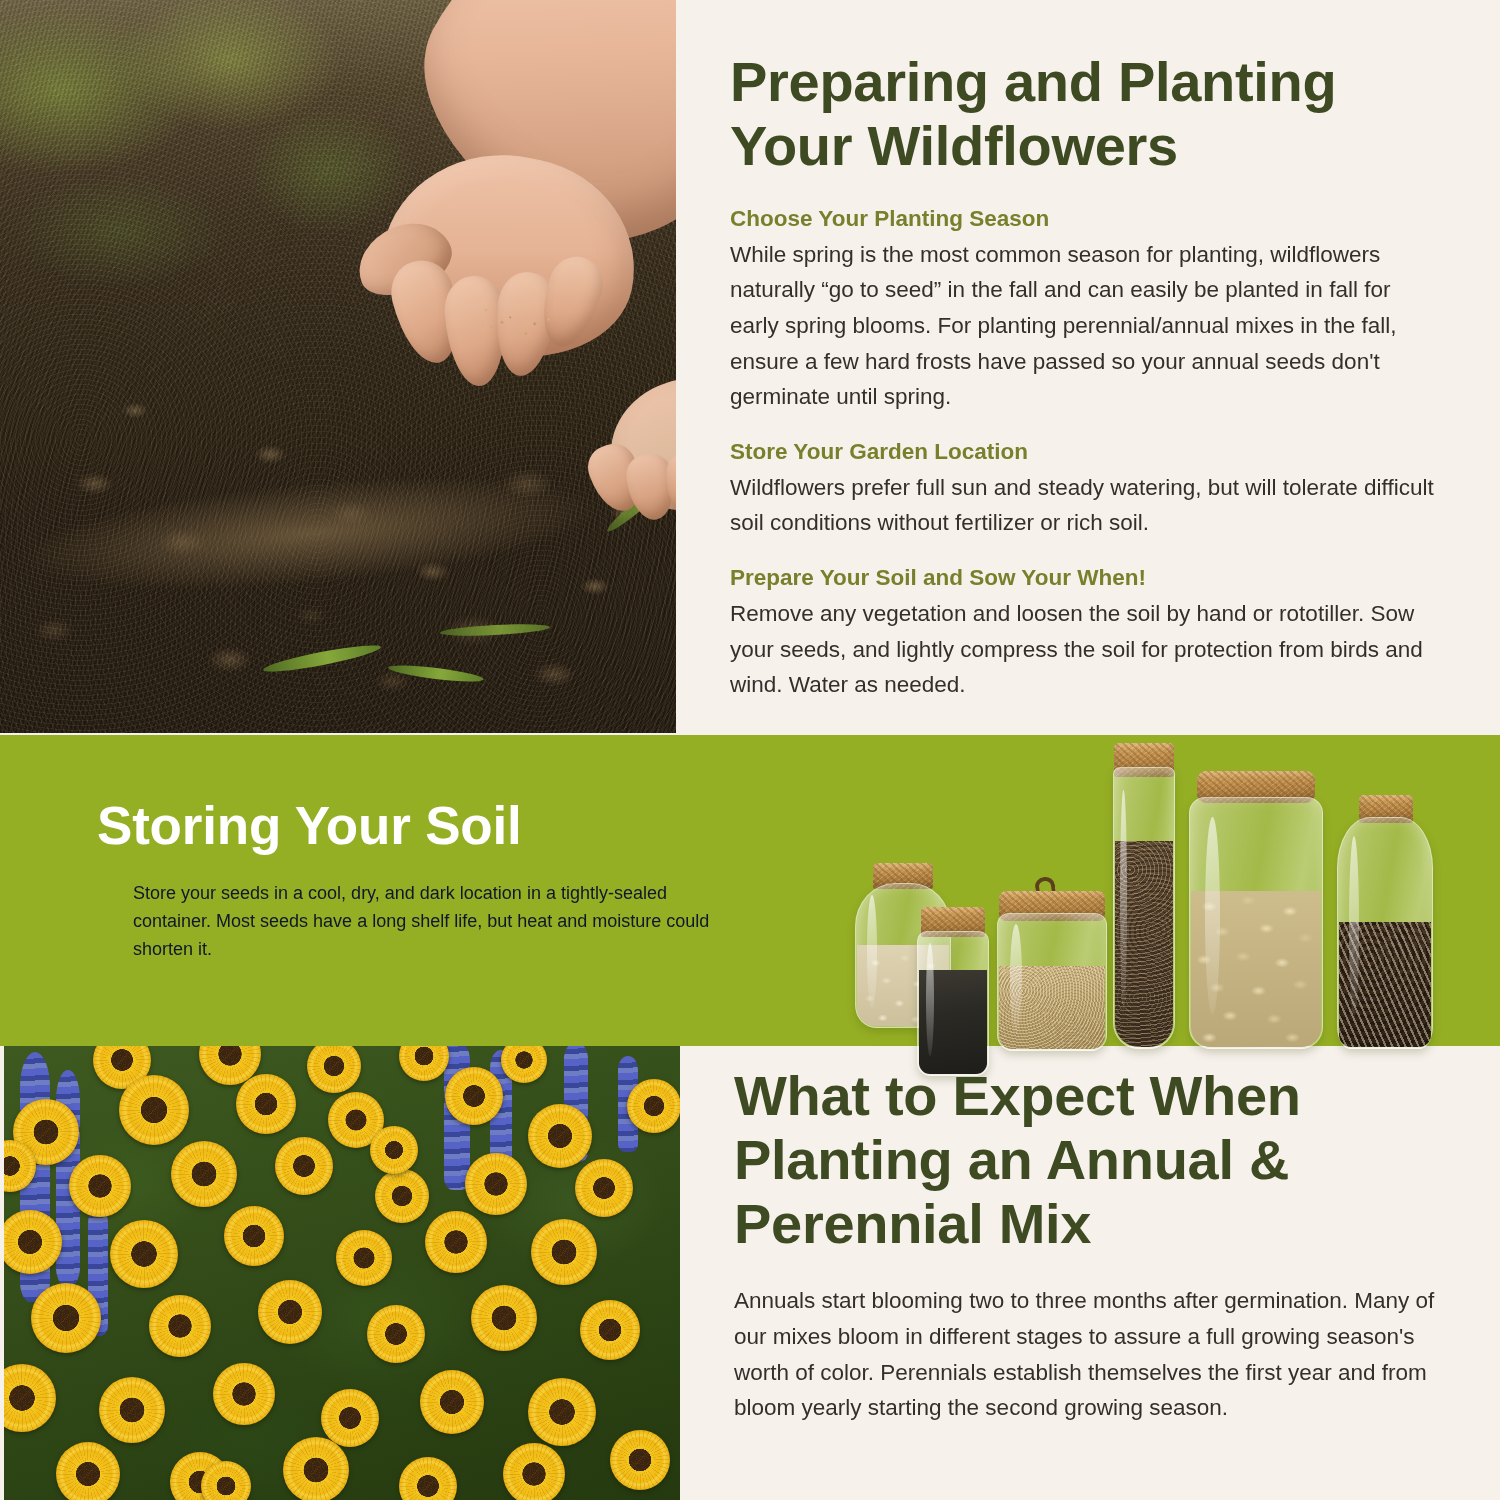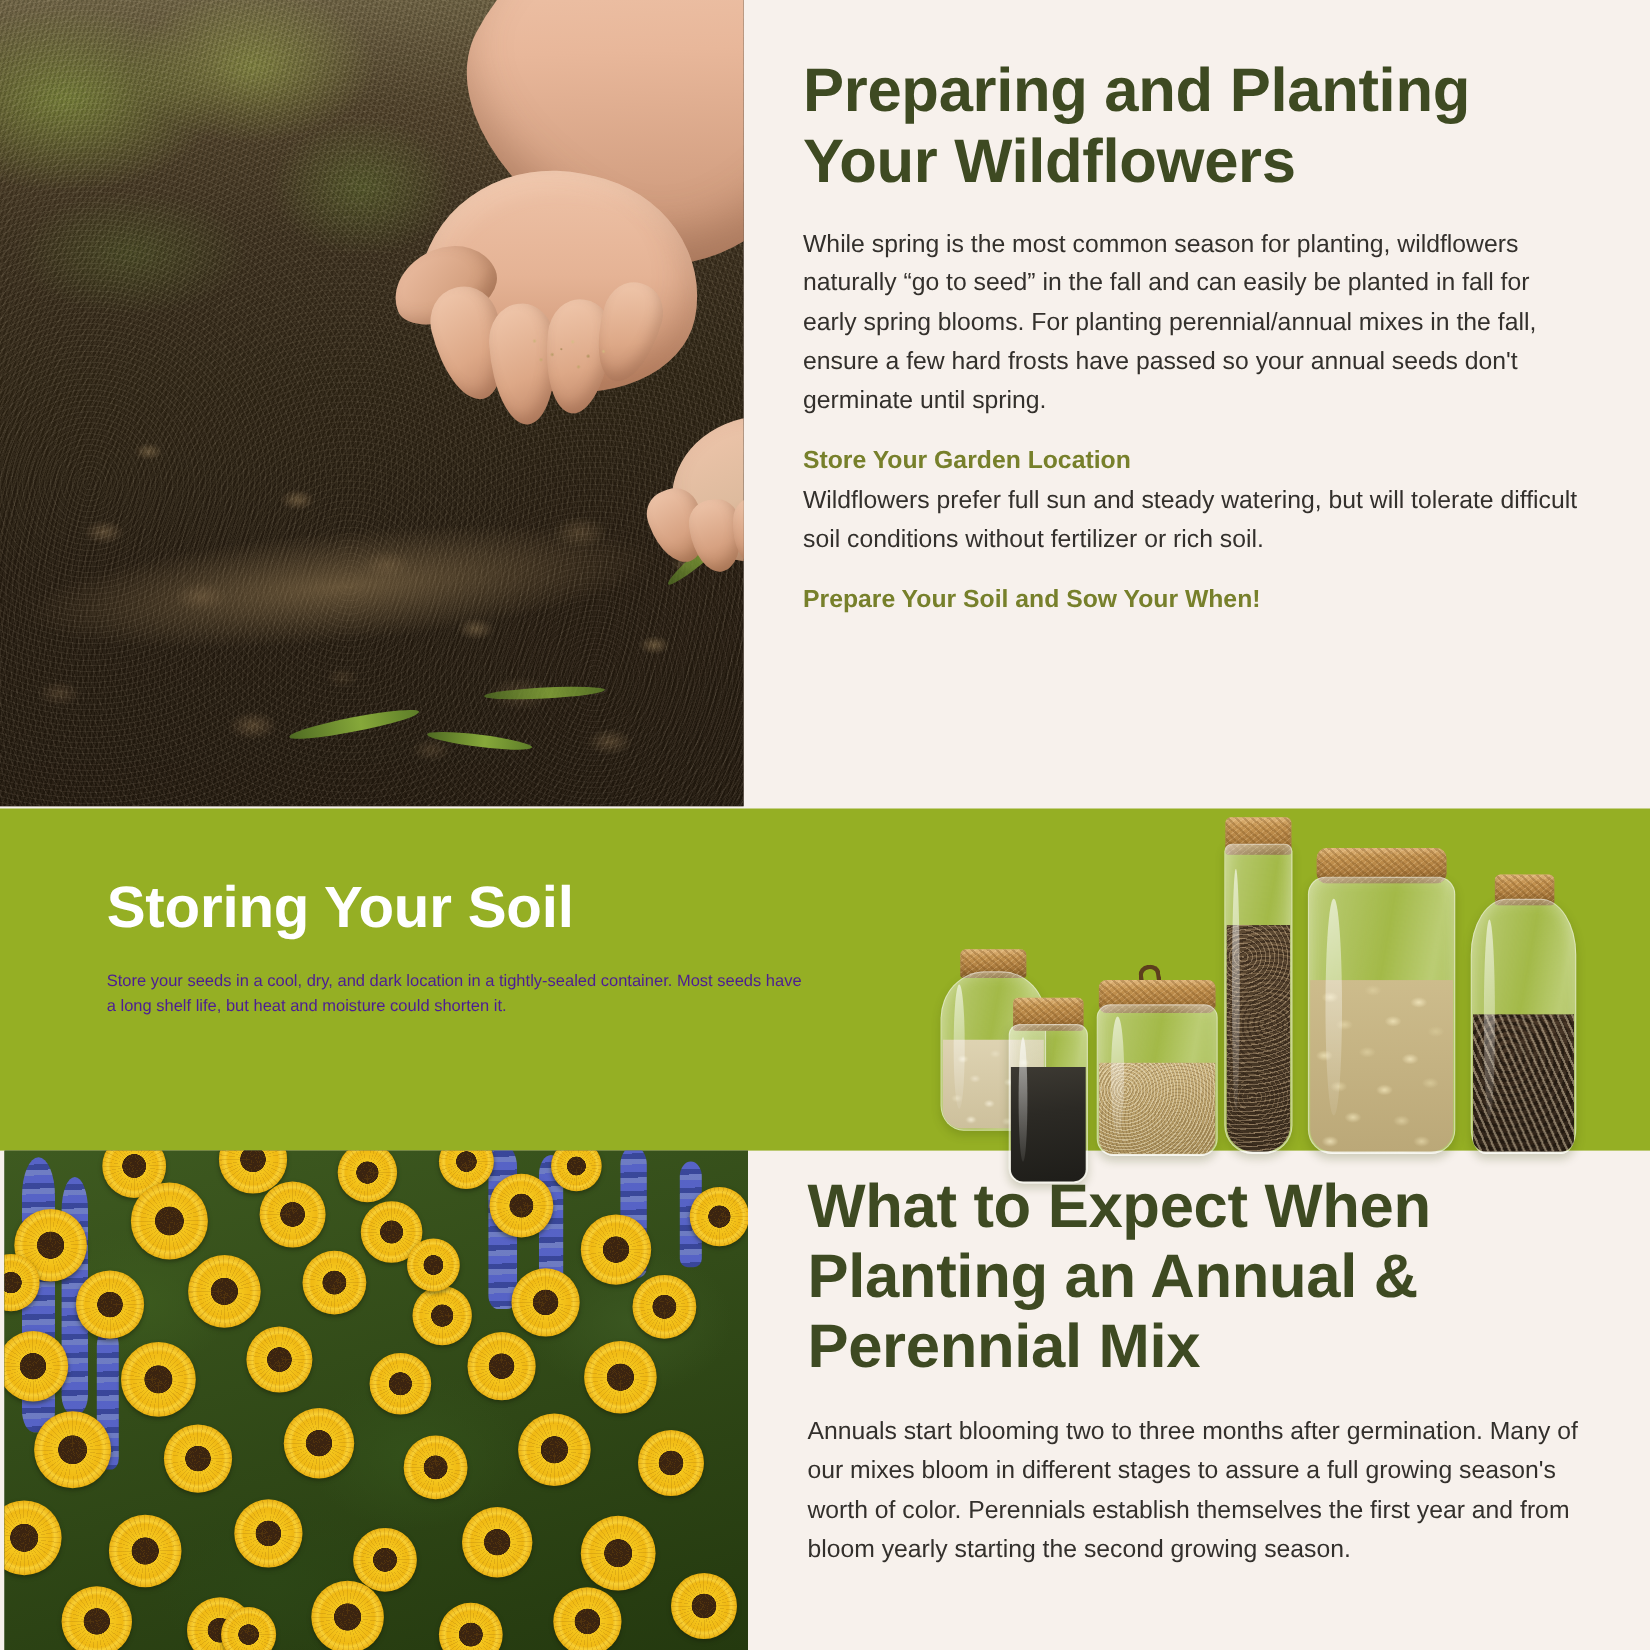--- a/index.html
+++ b/index.html
@@ -234,23 +234,24 @@
   }
   .h2-green {
     font-size: 53px;
     font-weight: 700;
     color: #ffffff;
     line-height: 1.08;
     letter-spacing: -0.2px;
     margin-bottom: 26px;
   }
   .green-body {
-    font-size: 15px;
+    font-size: 18px;
     line-height: 1.54;
-    color: #4c1d95;
+    color: #0f172a;
+    margin-left: 36px;
   }
 
   
   .jars {
     position: absolute;
     left: 845px; top: 18px;
     width: 620px; height: 293px;
   }
   .jar { position: absolute; }
   .jar .glass {
@@ -520,26 +521,28 @@
       </div>
 
       <div class="blade b1"></div>
       <div class="blade b2"></div>
       <div class="blade b5"></div>
     </div>
 
     <div class="col-text-top">
       <h1 class="h1">Preparing and Planting Your Wildflowers</h1>
 
+      <h2 class="subhead">Choose Your Planting Season</h2>
       <p class="body-copy">While spring is the most common season for planting, wildflowers naturally “go to seed” in the fall and can easily be planted in fall for early spring blooms. For planting perennial/annual mixes in the fall, ensure a few hard frosts have passed so your annual seeds don't germinate until spring.</p>
 
       <h2 class="subhead">Store Your Garden Location</h2>
       <p class="body-copy">Wildflowers prefer full sun and steady watering, but will tolerate difficult soil conditions without fertilizer or rich soil.</p>
 
       <h2 class="subhead">Prepare Your Soil and Sow Your When!</h2>
+      <p class="body-copy">Remove any vegetation and loosen the soil by hand or rototiller. Sow your seeds, and lightly compress the soil for protection from birds and wind. Water as needed.</p>
     </div>
   </div>
 
   <div class="section-green">
 
     <div class="green-text">
       <h2 class="h2-green">Storing Your Soil</h2>
       <p class="green-body">Store your seeds in a cool, dry, and dark location in a tightly-sealed container. Most seeds have a long shelf life, but heat and moisture could shorten it.</p>
     </div>
 

